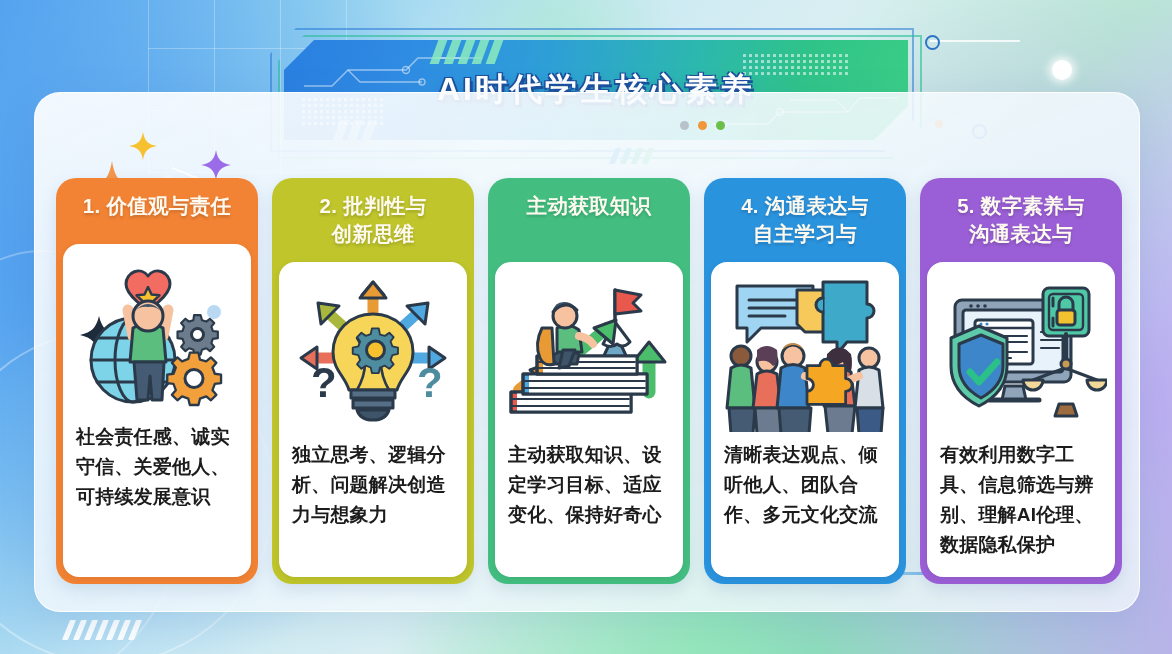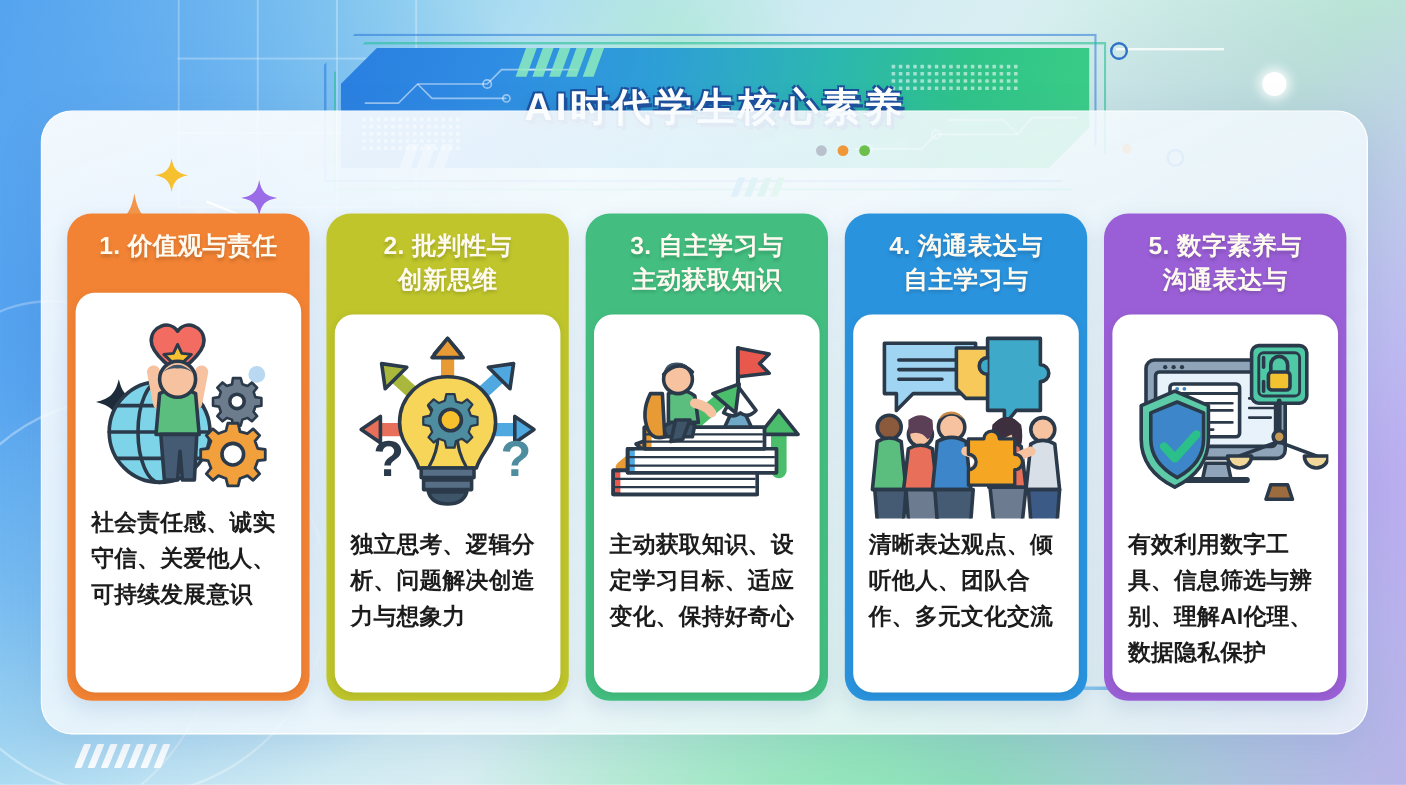--- a/index.html
+++ b/index.html
@@ -417,21 +417,20 @@
           <text x="130" y="125" font-size="42" font-weight="bold" fill="#4E8DA0" font-family="'Liberation Sans',sans-serif">?</text>
         </svg>
       </div>
       <div class="desc">独立思考、逻辑分析、问题解决创造力与想象力</div>
     </div>
   </div>
 
   <div class="card two-line">
     <div class="card-head" style="background:#43BE80;"></div>
     <div class="card-title">
-      <div>3. 自主学习与</div>
       <div>主动获取知识</div>
     </div>
     <div class="card-body">
       <div class="illus">
         <svg width="172" height="160" viewBox="0 0 172 160">
           <g stroke="#2b3a4a" stroke-width="3" stroke-linejoin="round" stroke-linecap="round">
 
             <path d="M118 132 L90 72 L62 132Z" fill="#6FA8C6" transform="translate(22,-12)"></path>
             <path d="M112 50 l-12 22 q8 5 14 0 q6 5 13 -2 Z" fill="#fff"></path>
 

